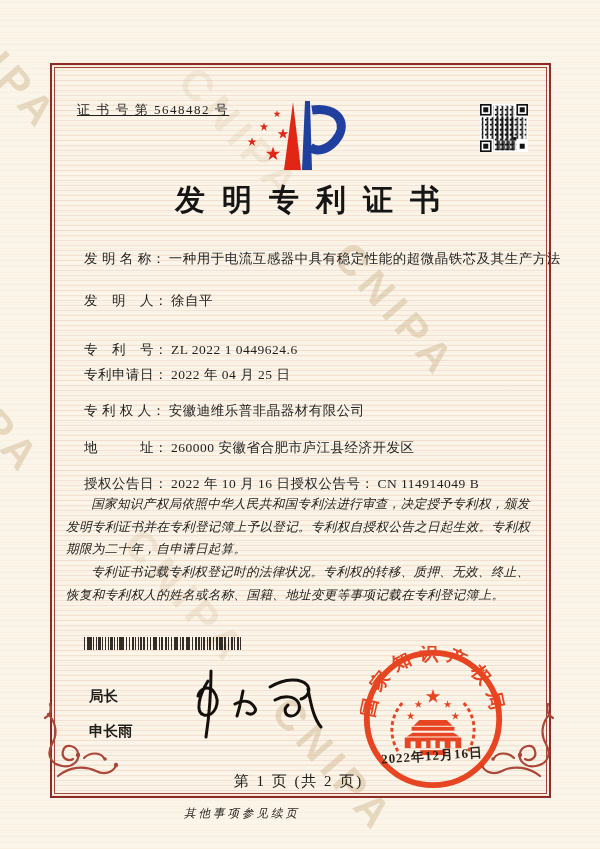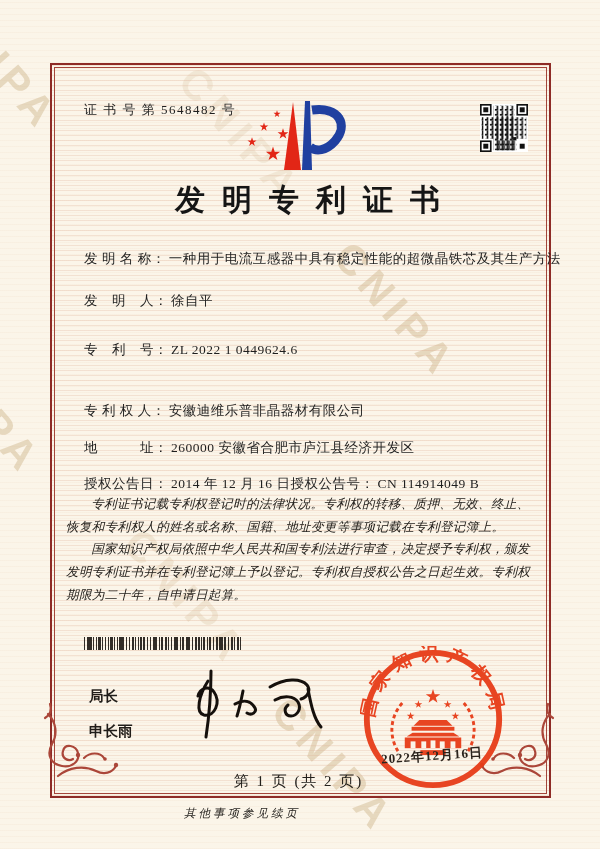--- a/index.html
+++ b/index.html
@@ -16,21 +16,21 @@
   }
   .frame{
     position:absolute;left:50px;top:63px;width:497px;height:731px;
     border:2.5px solid #8e2b26;
     background-image:repeating-linear-gradient(0deg, rgba(223,173,148,.28) 0 1px, transparent 1px 5px);
   }
   .frame::before{
     content:"";position:absolute;left:2px;top:2px;right:2px;bottom:2px;
     border:1px solid #a4453a;pointer-events:none;
   }
-  .certno{position:absolute;left:84px;top:101px;font-size:13px;letter-spacing:1.5px;}
+  .certno{position:absolute;left:77px;top:101px;font-size:13px;letter-spacing:1.5px;text-decoration:underline;}
   .logo{position:absolute;left:236px;top:97px;}
   .qr{position:absolute;left:480px;top:104px;}
   .title{
     position:absolute;left:0;top:180px;width:600px;text-align:center;
     font-size:30px;font-weight:600;letter-spacing:17px;padding-left:32px;box-sizing:border-box;color:#151515;
   }
   .field-row{position:absolute;left:84px;font-size:13.5px;white-space:nowrap;letter-spacing:.5px;}
   .flabel{padding-right:3px;}
   .grant-no{}
   .paras{position:absolute;left:66px;top:493px;width:472px;}
@@ -143,33 +143,36 @@
 
   <div class="field-row" style="top:250px;">
     <span class="flabel">发 明 名 称：</span><span class="fvalue">一种用于电流互感器中具有稳定性能的超微晶铁芯及其生产方法</span>
   </div>
   <div class="field-row" style="top:292px;">
     <span class="flabel">发　明　人：</span><span class="fvalue">徐自平</span>
   </div>
   <div class="field-row" style="top:329px;margin-top:12px;">
     <span class="flabel">专　利　号：</span><span class="fvalue">ZL 2022 1 0449624.6</span>
   </div>
+  <div class="field-row" style="top:366px;">
+    <span class="flabel">专利申请日：</span><span class="fvalue">2022 年 04 月 25 日</span>
+  </div>
   <div class="field-row" style="top:402px;">
     <span class="flabel">专 利 权 人：</span><span class="fvalue">安徽迪维乐普非晶器材有限公司</span>
   </div>
   <div class="field-row" style="top:439px;">
     <span class="flabel">地　　　址：</span><span class="fvalue">260000 安徽省合肥市庐江县经济开发区</span>
   </div>
   <div class="field-row" style="top:475px;">
-    <span class="flabel">授权公告日：</span><span class="fvalue">2014 年 12 月 16 日</span><span class="flabel grant-no">授权公告号：</span><span class="fvalue">CN 114914049 B</span>
+    <span class="flabel">授权公告日：</span><span class="fvalue">2022 年 10 月 16 日</span><span class="flabel grant-no">授权公告号：</span><span class="fvalue">CN 114914049 B</span>
   </div>
 
   <div class="paras">
+    <p>国家知识产权局依照中华人民共和国专利法进行审查，决定授予专利权，颁发发明专利证书并在专利登记簿上予以登记。专利权自授权公告之日起生效。专利权期限为二十年，自申请日起算。</p>
     <p>专利证书记载专利权登记时的法律状况。专利权的转移、质押、无效、终止、恢复和专利权人的姓名或名称、国籍、地址变更等事项记载在专利登记簿上。</p>
-    <p>国家知识产权局依照中华人民共和国专利法进行审查，决定授予专利权，颁发发明专利证书并在专利登记簿上予以登记。专利权自授权公告之日起生效。专利权期限为二十年，自申请日起算。</p>
   </div>
 
   <div class="barcode"></div>
 
   <div class="official">
     <div>局长</div>
     <div class="name">申长雨</div>
   </div>
 
   <svg class="signature" width="150" height="80" viewBox="0 0 150 80">

